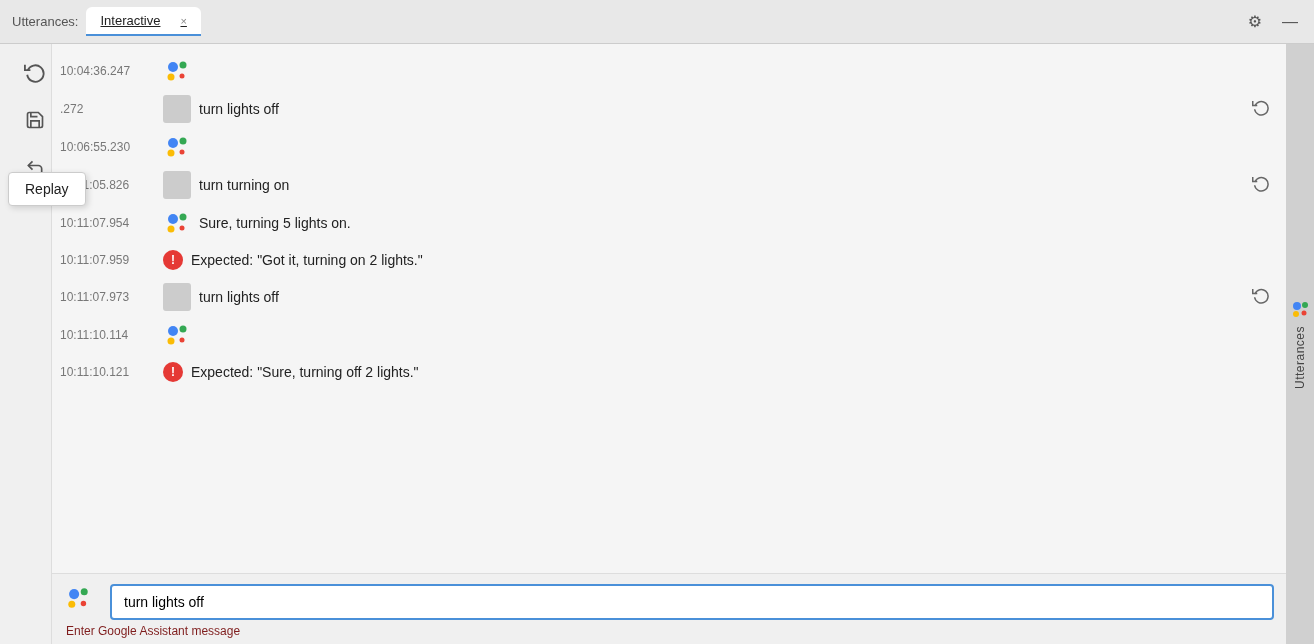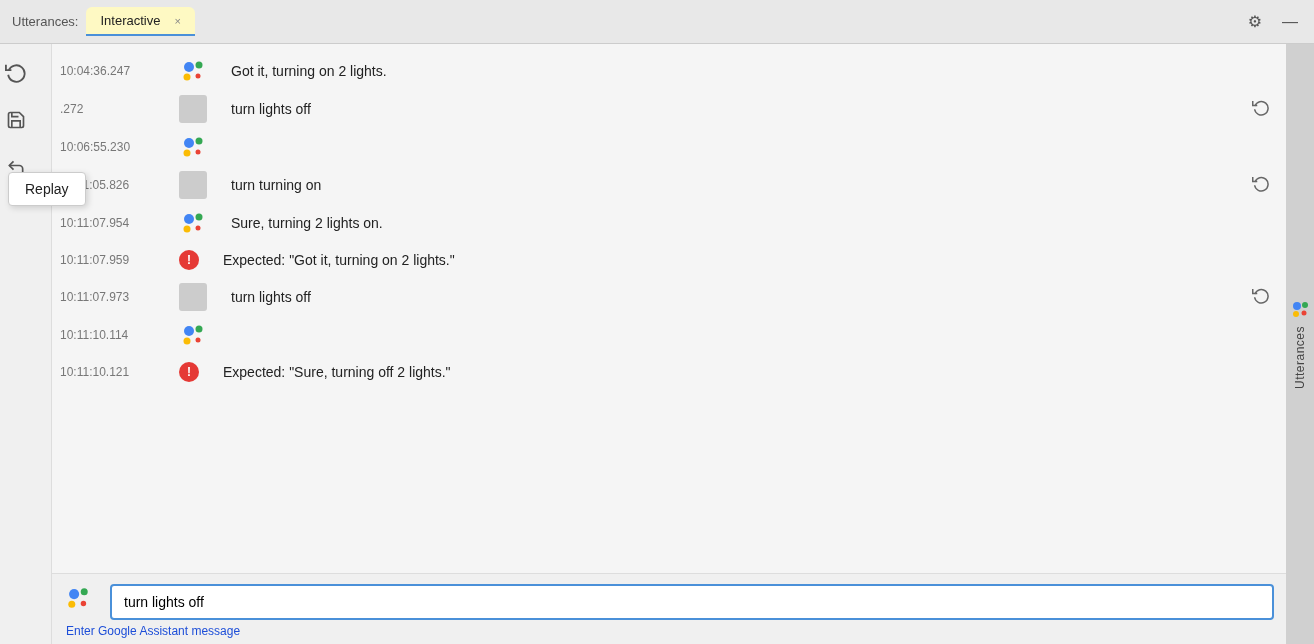--- a/index.html
+++ b/index.html
@@ -35,27 +35,28 @@
     .title-bar-label {
       font-size: 13px;
       color: #555;
       margin-right: 8px;
     }
 
     .tab {
       display: flex;
       align-items: center;
       padding: 6px 14px;
-      background: #fef9c3;
+      background: #ffffff;
       border-radius: 6px 6px 0 0;
       border-bottom: 2px solid #4a90d9;
       font-size: 13px;
       color: #222;
       cursor: pointer;
-      gap: 10px;
+      gap: 16px;
+      text-decoration: underline;
     }
 
     .tab-close {
       font-size: 11px;
       color: #888;
       cursor: pointer;
       margin-left: 4px;
     }
 
     .title-bar-spacer { flex: 1; }
@@ -81,21 +82,21 @@
       flex: 1;
       overflow: hidden;
     }
 
     
     .sidebar {
       width: 52px;
       background: #f0f0f0;
       display: flex;
       flex-direction: column;
-      align-items: flex-start;
+      align-items: flex-end;
       padding-top: 12px;
       gap: 16px;
       flex-shrink: 0;
       border-right: 1px solid #ddd;
       position: relative;
     }
 
     .sidebar-btn {
       width: 32px;
       height: 32px;
@@ -139,21 +140,21 @@
       flex: 1;
       overflow-y: auto;
       padding: 8px 0;
     }
 
     .utterance-row {
       display: flex;
       align-items: center;
       padding: 5px 12px 5px 8px;
       min-height: 36px;
-      gap: 24px;
+      gap: 8px;
     }
 
     .timestamp {
       font-size: 12px;
       color: #777;
       min-width: 95px;
       font-variant-numeric: tabular-nums;
       flex-shrink: 0;
     }
 
@@ -234,21 +235,21 @@
       padding: 8px 12px;
       border: 2px solid #4a90d9;
       border-radius: 4px;
       font-size: 14px;
       background: white;
       outline: none;
     }
 
     .input-placeholder {
       font-size: 12px;
-      color: #1d4ed8;
+      color: #7f1d1d;
       margin-top: 4px;
       margin-left: 2px;
     }
 
     
     .right-tab {
       width: 28px;
       background: #d0d0d0;
       display: flex;
       align-items: center;
@@ -331,21 +332,20 @@
         <div class="utterance-row">
           <span class="timestamp">10:04:36.247</span>
           <div class="ga-logo">
             <svg viewBox="0 0 28 28" fill="none">
               <circle cx="10" cy="10" r="5" fill="#4285F4"></circle>
               <circle cx="20" cy="8" r="3.5" fill="#34A853"></circle>
               <circle cx="8" cy="20" r="3.5" fill="#FBBC05"></circle>
               <circle cx="19" cy="19" r="2.5" fill="#EA4335"></circle>
             </svg>
           </div>
-          <span class="utterance-text">Got it, turning on 2 lights.</span>
         </div>
 
         <div class="utterance-row">
           <span class="timestamp">.272</span>
           <div class="user-avatar"></div>
           <span class="utterance-text">turn lights off</span>
           <button class="replay-btn">
             <svg width="18" height="18" viewBox="0 0 24 24" fill="none" stroke="#666" stroke-width="2">
               <path d="M1 4v6h6"></path>
               <path d="M3.51 15a9 9 0 1 0 .49-4.5"></path>
@@ -380,21 +380,21 @@
         <div class="utterance-row">
           <span class="timestamp">10:11:07.954</span>
           <div class="ga-logo">
             <svg viewBox="0 0 28 28" fill="none">
               <circle cx="10" cy="10" r="5" fill="#4285F4"></circle>
               <circle cx="20" cy="8" r="3.5" fill="#34A853"></circle>
               <circle cx="8" cy="20" r="3.5" fill="#FBBC05"></circle>
               <circle cx="19" cy="19" r="2.5" fill="#EA4335"></circle>
             </svg>
           </div>
-          <span class="utterance-text">Sure, turning 2 lights on.</span>
+          <span class="utterance-text">Sure, turning 5 lights on.</span>
         </div>
 
         <div class="utterance-row">
           <span class="timestamp">10:11:07.959</span>
           <div class="warn-icon">!</div>
           <span class="utterance-text">Expected: "Got it, turning on 2 lights."</span>
         </div>
 
         <div class="utterance-row">
           <span class="timestamp">10:11:07.973</span>

